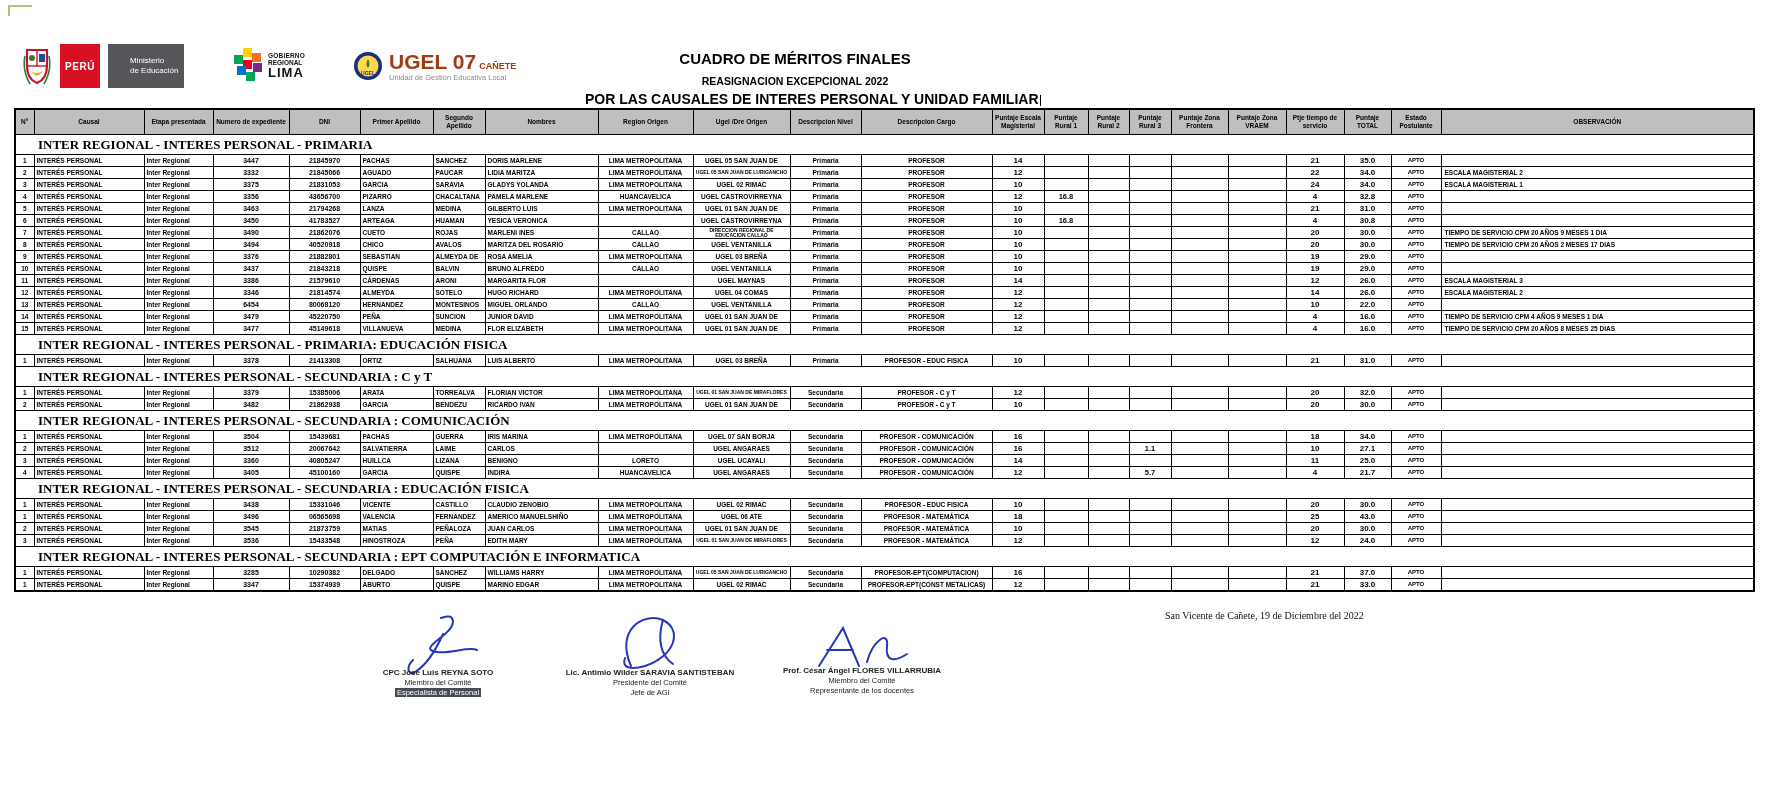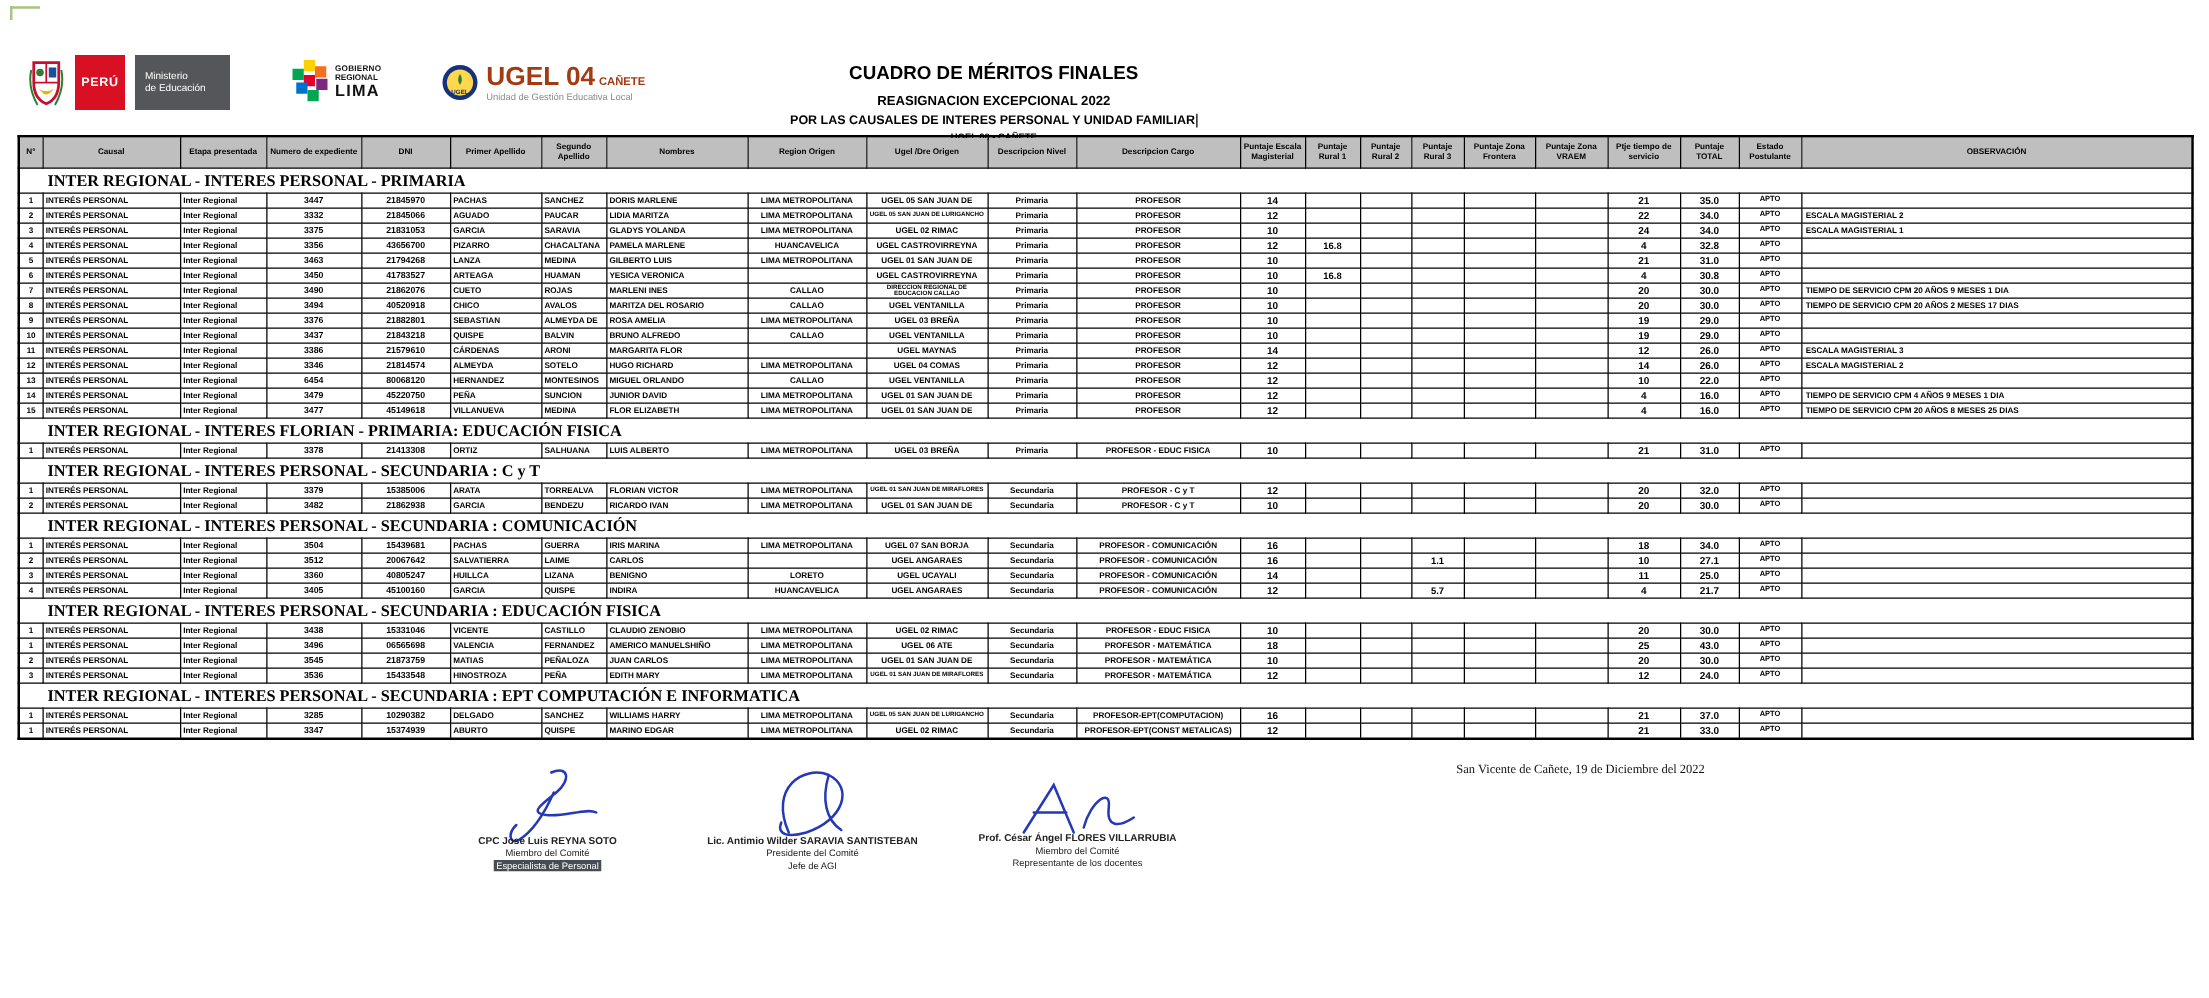--- a/index.html
+++ b/index.html
@@ -7,39 +7,39 @@
         font-family:"Liberation Sans",sans-serif;color:#000;}
   
   .corner-mark{position:absolute;left:8px;top:5px;width:22px;height:9px;
     border-left:2px solid #a9c47f;border-top:2px solid #a9c47f;}
   
   .topbar{position:absolute;left:22px;top:44px;display:flex;align-items:center;gap:8px;}
   .coat{width:30px;height:44px;}
   .peru-block{width:40px;height:44px;background:#d91023;color:#fff;display:flex;
     align-items:center;justify-content:center;font-weight:700;font-size:10px;letter-spacing:.5px;}
   .minedu-block{width:76px;height:44px;background:#55565a;color:#fff;font-size:8px;
-    display:flex;flex-direction:column;justify-content:center;padding-left:8px;box-sizing:border-box;line-height:1.25;}
+    display:flex;flex-direction:column;justify-content:center;padding-left:22px;box-sizing:border-box;line-height:1.25;}
   .gore{display:flex;align-items:center;gap:4px;margin-left:42px;}
   .gore-squares{position:relative;width:30px;height:36px;}
   .gore-squares i{position:absolute;width:9px;height:9px;display:block;}
   .gore-text{line-height:1;color:#111;}
   .gore-text .g1{font-size:6.5px;font-weight:700;letter-spacing:.2px;}
   .gore-text .g2{font-size:6.5px;font-weight:700;}
   .gore-text .g3{font-size:13px;font-weight:700;letter-spacing:1px;}
   .ugelwrap{display:flex;align-items:center;gap:6px;margin-left:40px;}
   .ugel-emblem{width:30px;height:30px;}
   .ugel-words{line-height:1;}
   .ugel-main{font-size:21px;font-weight:700;color:#a33a12;letter-spacing:0;}
   .ugel-canete{font-size:9px;font-weight:700;color:#a33a12;margin-left:3px;}
   .ugel-tag{font-size:7.5px;color:#8a8a8a;margin-top:2px;}
   
   .titles{position:absolute;left:585px;top:50px;width:420px;text-align:center;}
   .t1{font-size:15px;font-weight:700;}
   .t2{font-size:10.5px;font-weight:700;margin-top:8px;}
-  .t3{font-size:10px;font-weight:700;margin-top:4px;white-space:nowrap;}
+  .t3{font-size:14px;font-weight:700;margin-top:4px;white-space:nowrap;}
   .t4{font-size:7.5px;font-weight:700;margin-top:3px;}
   .caret{display:inline-block;width:1px;height:11px;background:#000;vertical-align:middle;margin-left:1px;}
   
   table.merit{position:absolute;left:14px;top:108px;width:1739px;border-collapse:collapse;
     table-layout:fixed;border:2px solid #000;}
   th{background:#bfbfbf;border:1px solid #000;font-size:6.5px;font-weight:700;
     text-align:center;padding:2px 1px;line-height:1.2;vertical-align:middle;height:20px;overflow:hidden;}
   td{border:1px solid #000;font-size:7px;font-weight:700;height:11px;line-height:9px;
     padding:0 2px;overflow:hidden;white-space:nowrap;vertical-align:middle;}
   td.sect{border-top:none;border-bottom:none;border-left:1px solid #000;border-right:1px solid #000;
@@ -103,21 +103,21 @@
     </div>
   </div>
   <div class="ugelwrap">
     <svg class="ugel-emblem" viewBox="0 0 30 30">
       <circle cx="15" cy="15" r="14" fill="#16317d"></circle>
       <circle cx="15" cy="15" r="10.5" fill="#ffd84d"></circle>
       <path d="M15 8 Q12 13 15 17 Q18 13 15 8" fill="#2e7d32"></path>
       <text x="15" y="24" font-size="5" font-weight="bold" fill="#16317d" text-anchor="middle" font-family="Liberation Sans, sans-serif">UGEL</text>
     </svg>
     <div class="ugel-words">
-      <span class="ugel-main">UGEL 04</span><span class="ugel-canete">CAÑETE</span>
+      <span class="ugel-main">UGEL 07</span><span class="ugel-canete">CAÑETE</span>
       <div class="ugel-tag">Unidad de Gestión Educativa Local</div>
     </div>
   </div>
 </div>
 
 <div class="titles">
   <div class="t1">CUADRO DE MÉRITOS FINALES</div>
   <div class="t2">REASIGNACION EXCEPCIONAL 2022</div>
   <div class="t3"><span>POR LAS CAUSALES DE INTERES PERSONAL Y UNIDAD FAMILIAR</span><span class="caret"></span></div>
   <div class="t4">UGEL 08 - CAÑETE</div>
@@ -532,21 +532,21 @@
           <td class="c-r2"></td>
           <td class="c-r3"></td>
           <td class="c-zf"></td>
           <td class="c-zv"></td>
           <td class="c-ts">4</td>
           <td class="c-tot">16.0</td>
           <td class="c-est">APTO</td>
           <td class="c-obs">TIEMPO DE SERVICIO CPM 20 AÑOS 8 MESES 25 DIAS</td>
         </tr>
         <tr>
-          <td colspan="22" class="sect">INTER REGIONAL - INTERES FLORIAN - PRIMARIA: EDUCACIÓN FISICA</td>
+          <td colspan="22" class="sect">INTER REGIONAL - INTERES PERSONAL - PRIMARIA: EDUCACIÓN FISICA</td>
         </tr>
         <tr>
           <td class="c-n">1</td>
           <td class="c-causal">INTERÉS PERSONAL</td>
           <td class="c-etapa">Inter Regional</td>
           <td class="c-exp">3378</td>
           <td class="c-dni">21413308</td>
           <td class="c-ap1">ORTIZ</td>
           <td class="c-ap2">SALHUANA</td>
           <td class="c-nom">LUIS ALBERTO</td>

